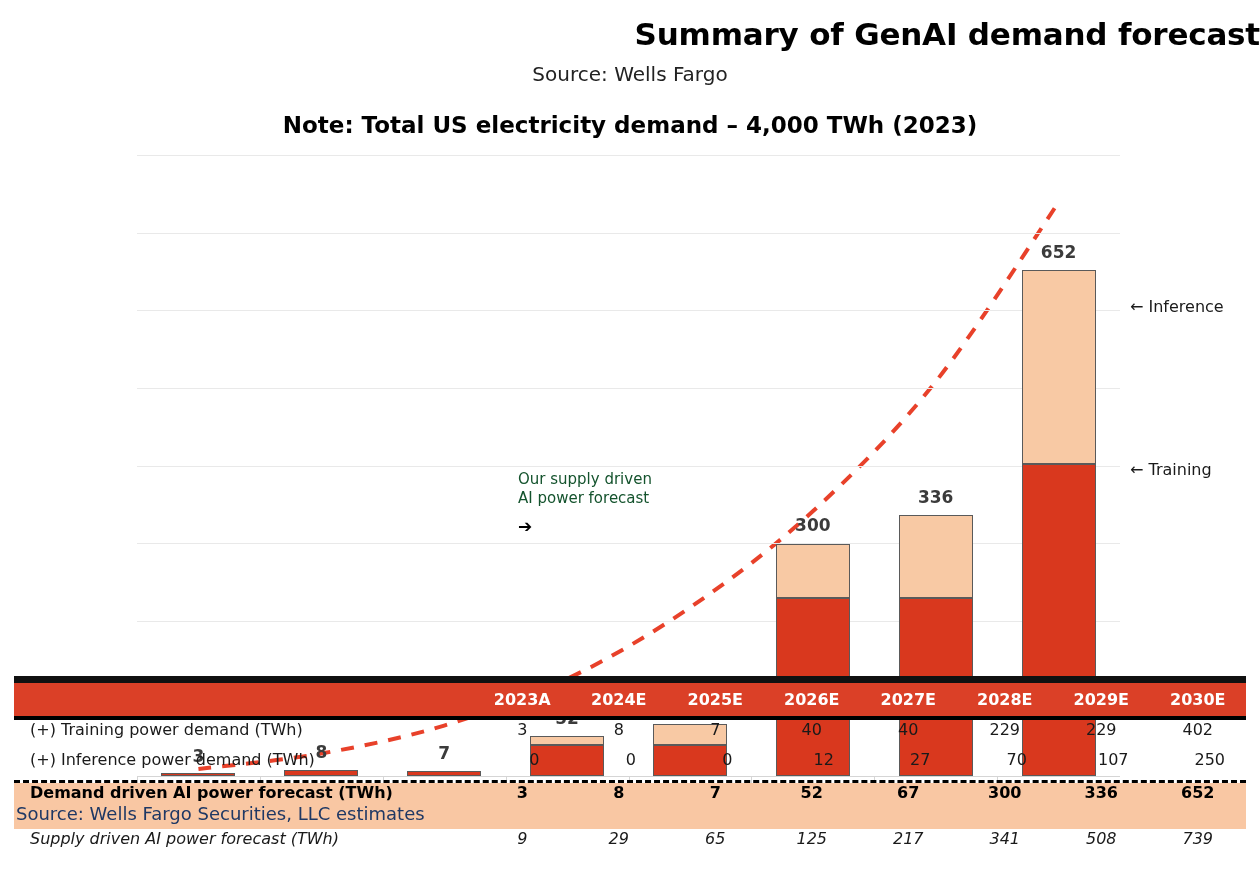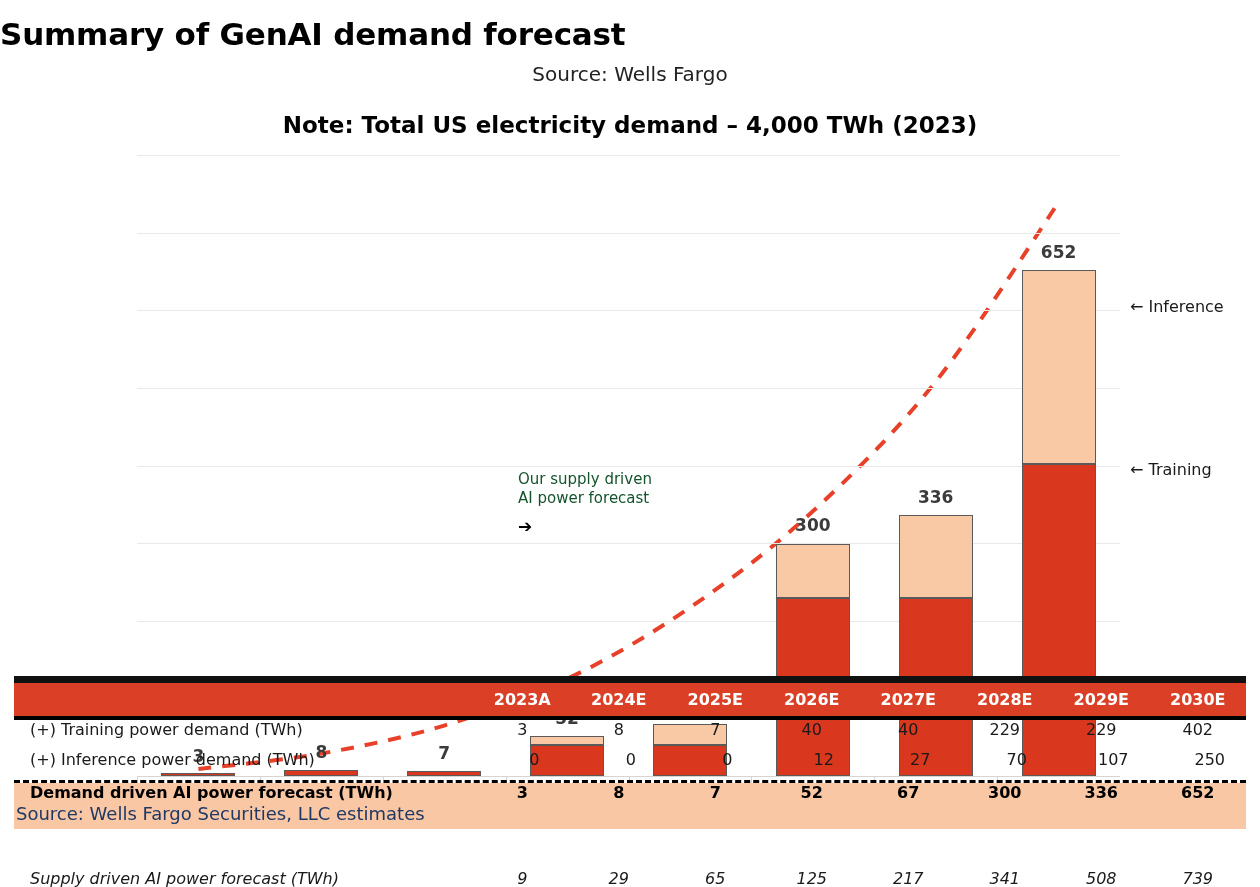--- a/index.html
+++ b/index.html
@@ -5,21 +5,21 @@
   html,body{margin:0;padding:0;}
   body{
     width:1260px;height:887px;background:#ffffff;
     font-family:"DejaVu Sans","Liberation Sans",sans-serif;
     color:#000;overflow:hidden;position:relative;
   }
   .wrap{position:relative;width:1260px;height:887px;}
 
   
   .title{
-    position:absolute;left:0;top:16px;width:1260px;text-align:left;
+    position:absolute;left:0;top:16px;width:1260px;text-align:right;
     font-size:31px;font-weight:bold;letter-spacing:-0.2px;color:#000;
     font-family:"DejaVu Sans","Liberation Sans",sans-serif;
   }
   .subtitle{
     position:absolute;left:0;top:62px;width:1260px;text-align:center;
     font-size:20px;color:#222;font-weight:normal;
   }
   .note{
     position:absolute;left:0;top:112px;width:1260px;text-align:center;
     font-size:23px;font-weight:bold;color:#000;
@@ -77,21 +77,21 @@
   .thead .cell{
     flex:1 1 0;text-align:center;color:#fff;font-weight:bold;font-size:16px;
   }
   .trow{display:flex;height:30px;font-size:16px;}
   .trow .lab{flex:0 0 460px;padding-left:16px;box-sizing:border-box;color:#1a1a1a;}
   .trow .cell{flex:1 1 0;text-align:center;color:#1a1a1a;}
   .trow.dash-under{border-bottom:3px dashed #000;gap:24px;}
   .trow.hl{background:#F9C7A3;font-weight:bold;height:46px;}
   .trow.hl .lab,.trow.hl .cell{font-weight:bold;color:#000;}
   .trow.ital{font-style:italic;}
-  .trow.ital .lab,.trow.ital .cell{font-style:italic;margin-top:40px;}
+  .trow.ital .lab,.trow.ital .cell{font-style:italic;}
   .src{
     position:absolute;left:16px;top:803px;font-size:18px;color:#1f3864;
   }
 </style>
 </head>
 <body>
 
 <div class="wrap">
 
   <div class="title">Summary of GenAI demand forecast</div>

